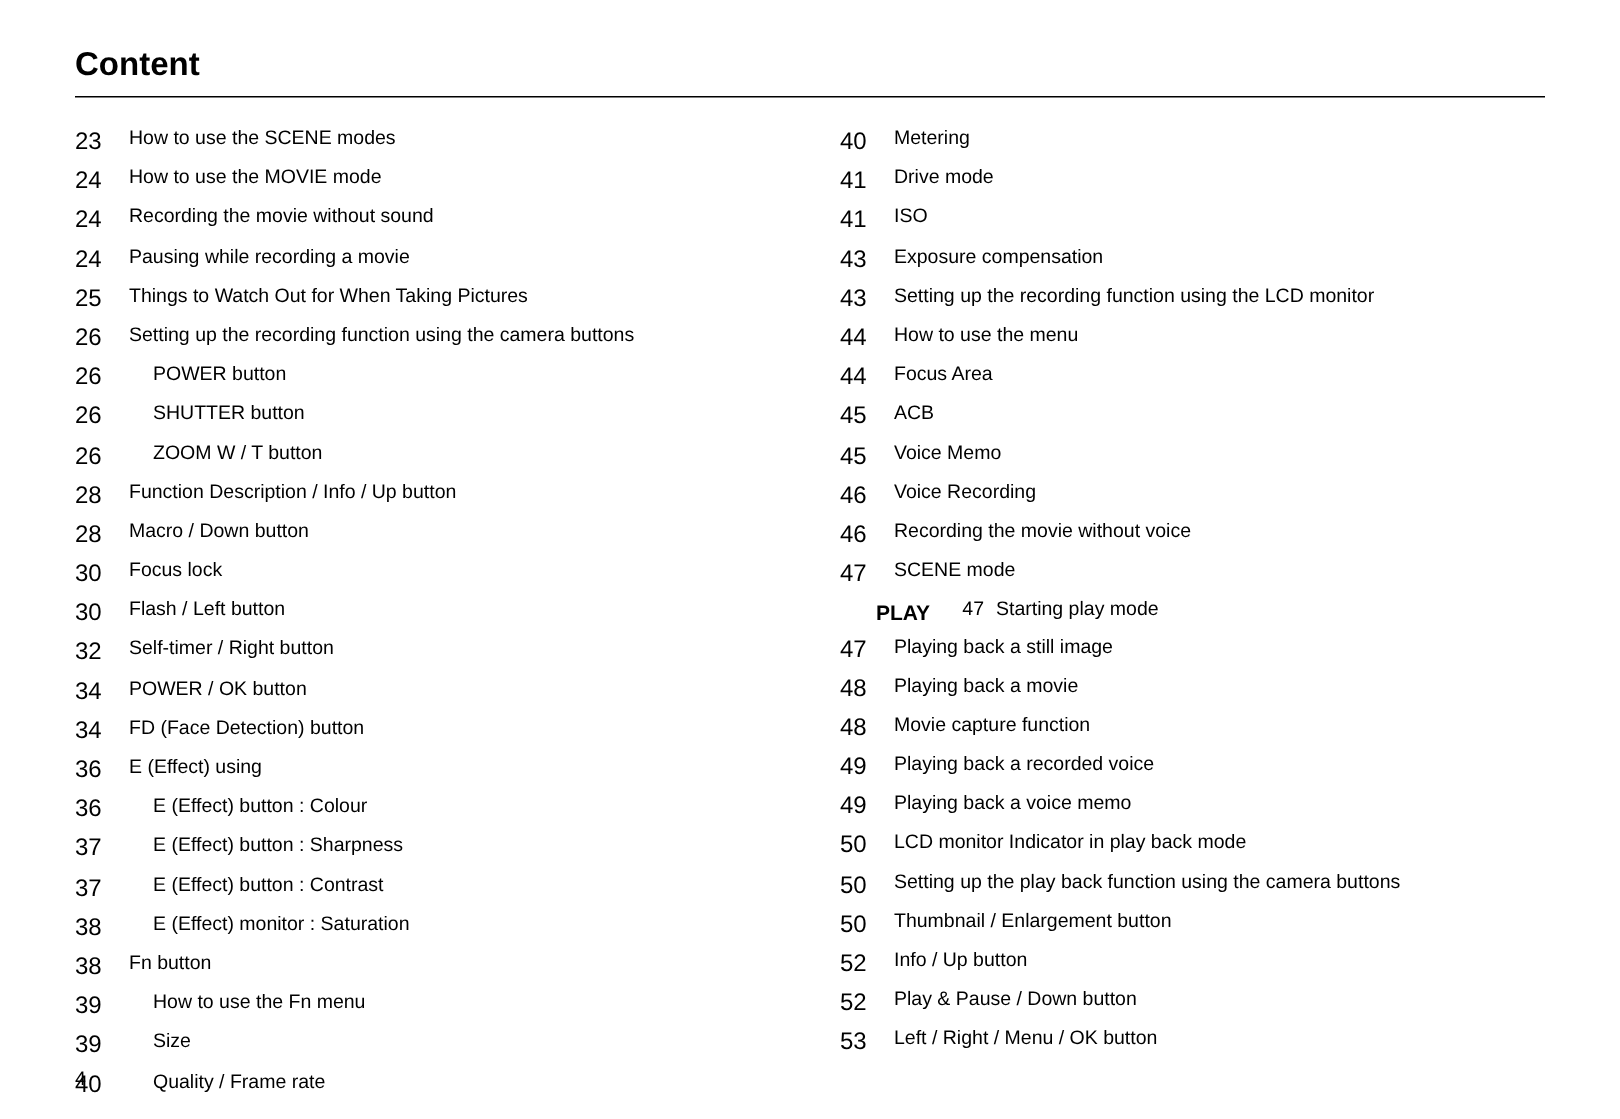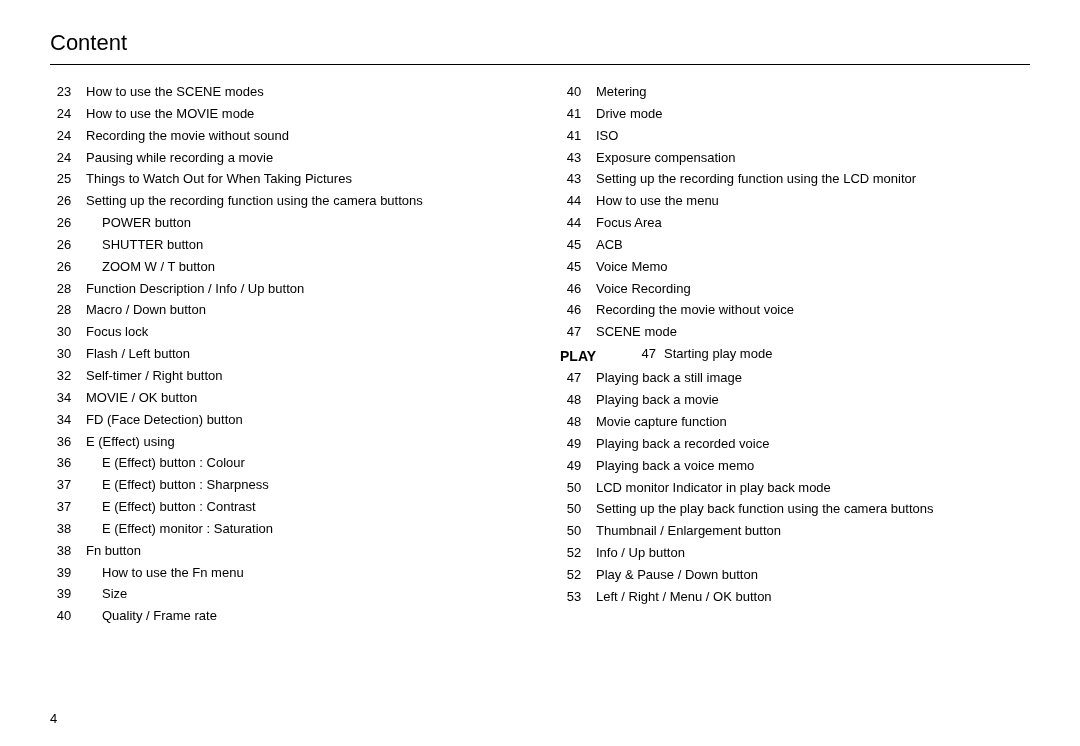--- a/index.html
+++ b/index.html
@@ -7,21 +7,21 @@
       font-family: Arial, sans-serif;
       font-size: 13px;
       background: #fff;
       color: #000;
       width: 1080px;
       min-height: 746px;
       padding: 30px 50px 30px 50px;
     }
     h1 {
       font-size: 22px;
-      font-weight: normal;
+      font-weight: bold;
       margin-bottom: 8px;
     }
     hr {
       border: none;
       border-top: 1.5px solid #000;
       margin-bottom: 18px;
     }
     .content-grid {
       display: grid;
       grid-template-columns: 1fr 1fr;
@@ -32,43 +32,43 @@
       flex-direction: column;
     }
     .entry {
       display: flex;
       flex-direction: row;
       margin-bottom: 3px;
       line-height: 1.45;
     }
     .entry .num {
       min-width: 28px;
-      text-align: center;
+      text-align: left;
       margin-right: 8px;
       flex-shrink: 0;
-      font-size: 13px;
+      font-size: 16px;
     }
     .entry .label {
       font-size: 13px;
       flex: 1;
     }
     .entry .label.indent {
       padding-left: 16px;
     }
     .play-label {
       display: flex;
       flex-direction: row;
       margin-bottom: 3px;
       line-height: 1.45;
     }
     .play-label .play-text {
       font-size: 14px;
       font-weight: bold;
       min-width: 60px;
-      text-align: left;
+      text-align: right;
       margin-right: 8px;
       padding-top: 1px;
     }
     .play-label .num {
       min-width: 28px;
       text-align: right;
       margin-right: 8px;
       flex-shrink: 0;
     }
     .play-label .label {
@@ -142,21 +142,21 @@
       <div class="entry">
         <span class="num">30</span>
         <span class="label">Flash / Left button</span>
       </div>
       <div class="entry">
         <span class="num">32</span>
         <span class="label">Self-timer / Right button</span>
       </div>
       <div class="entry">
         <span class="num">34</span>
-        <span class="label">MOVIE / OK button</span>
+        <span class="label">POWER / OK button</span>
       </div>
       <div class="entry">
         <span class="num">34</span>
         <span class="label">FD (Face Detection) button</span>
       </div>
       <div class="entry">
         <span class="num">36</span>
         <span class="label">E (Effect) using</span>
       </div>
       <div class="entry">

